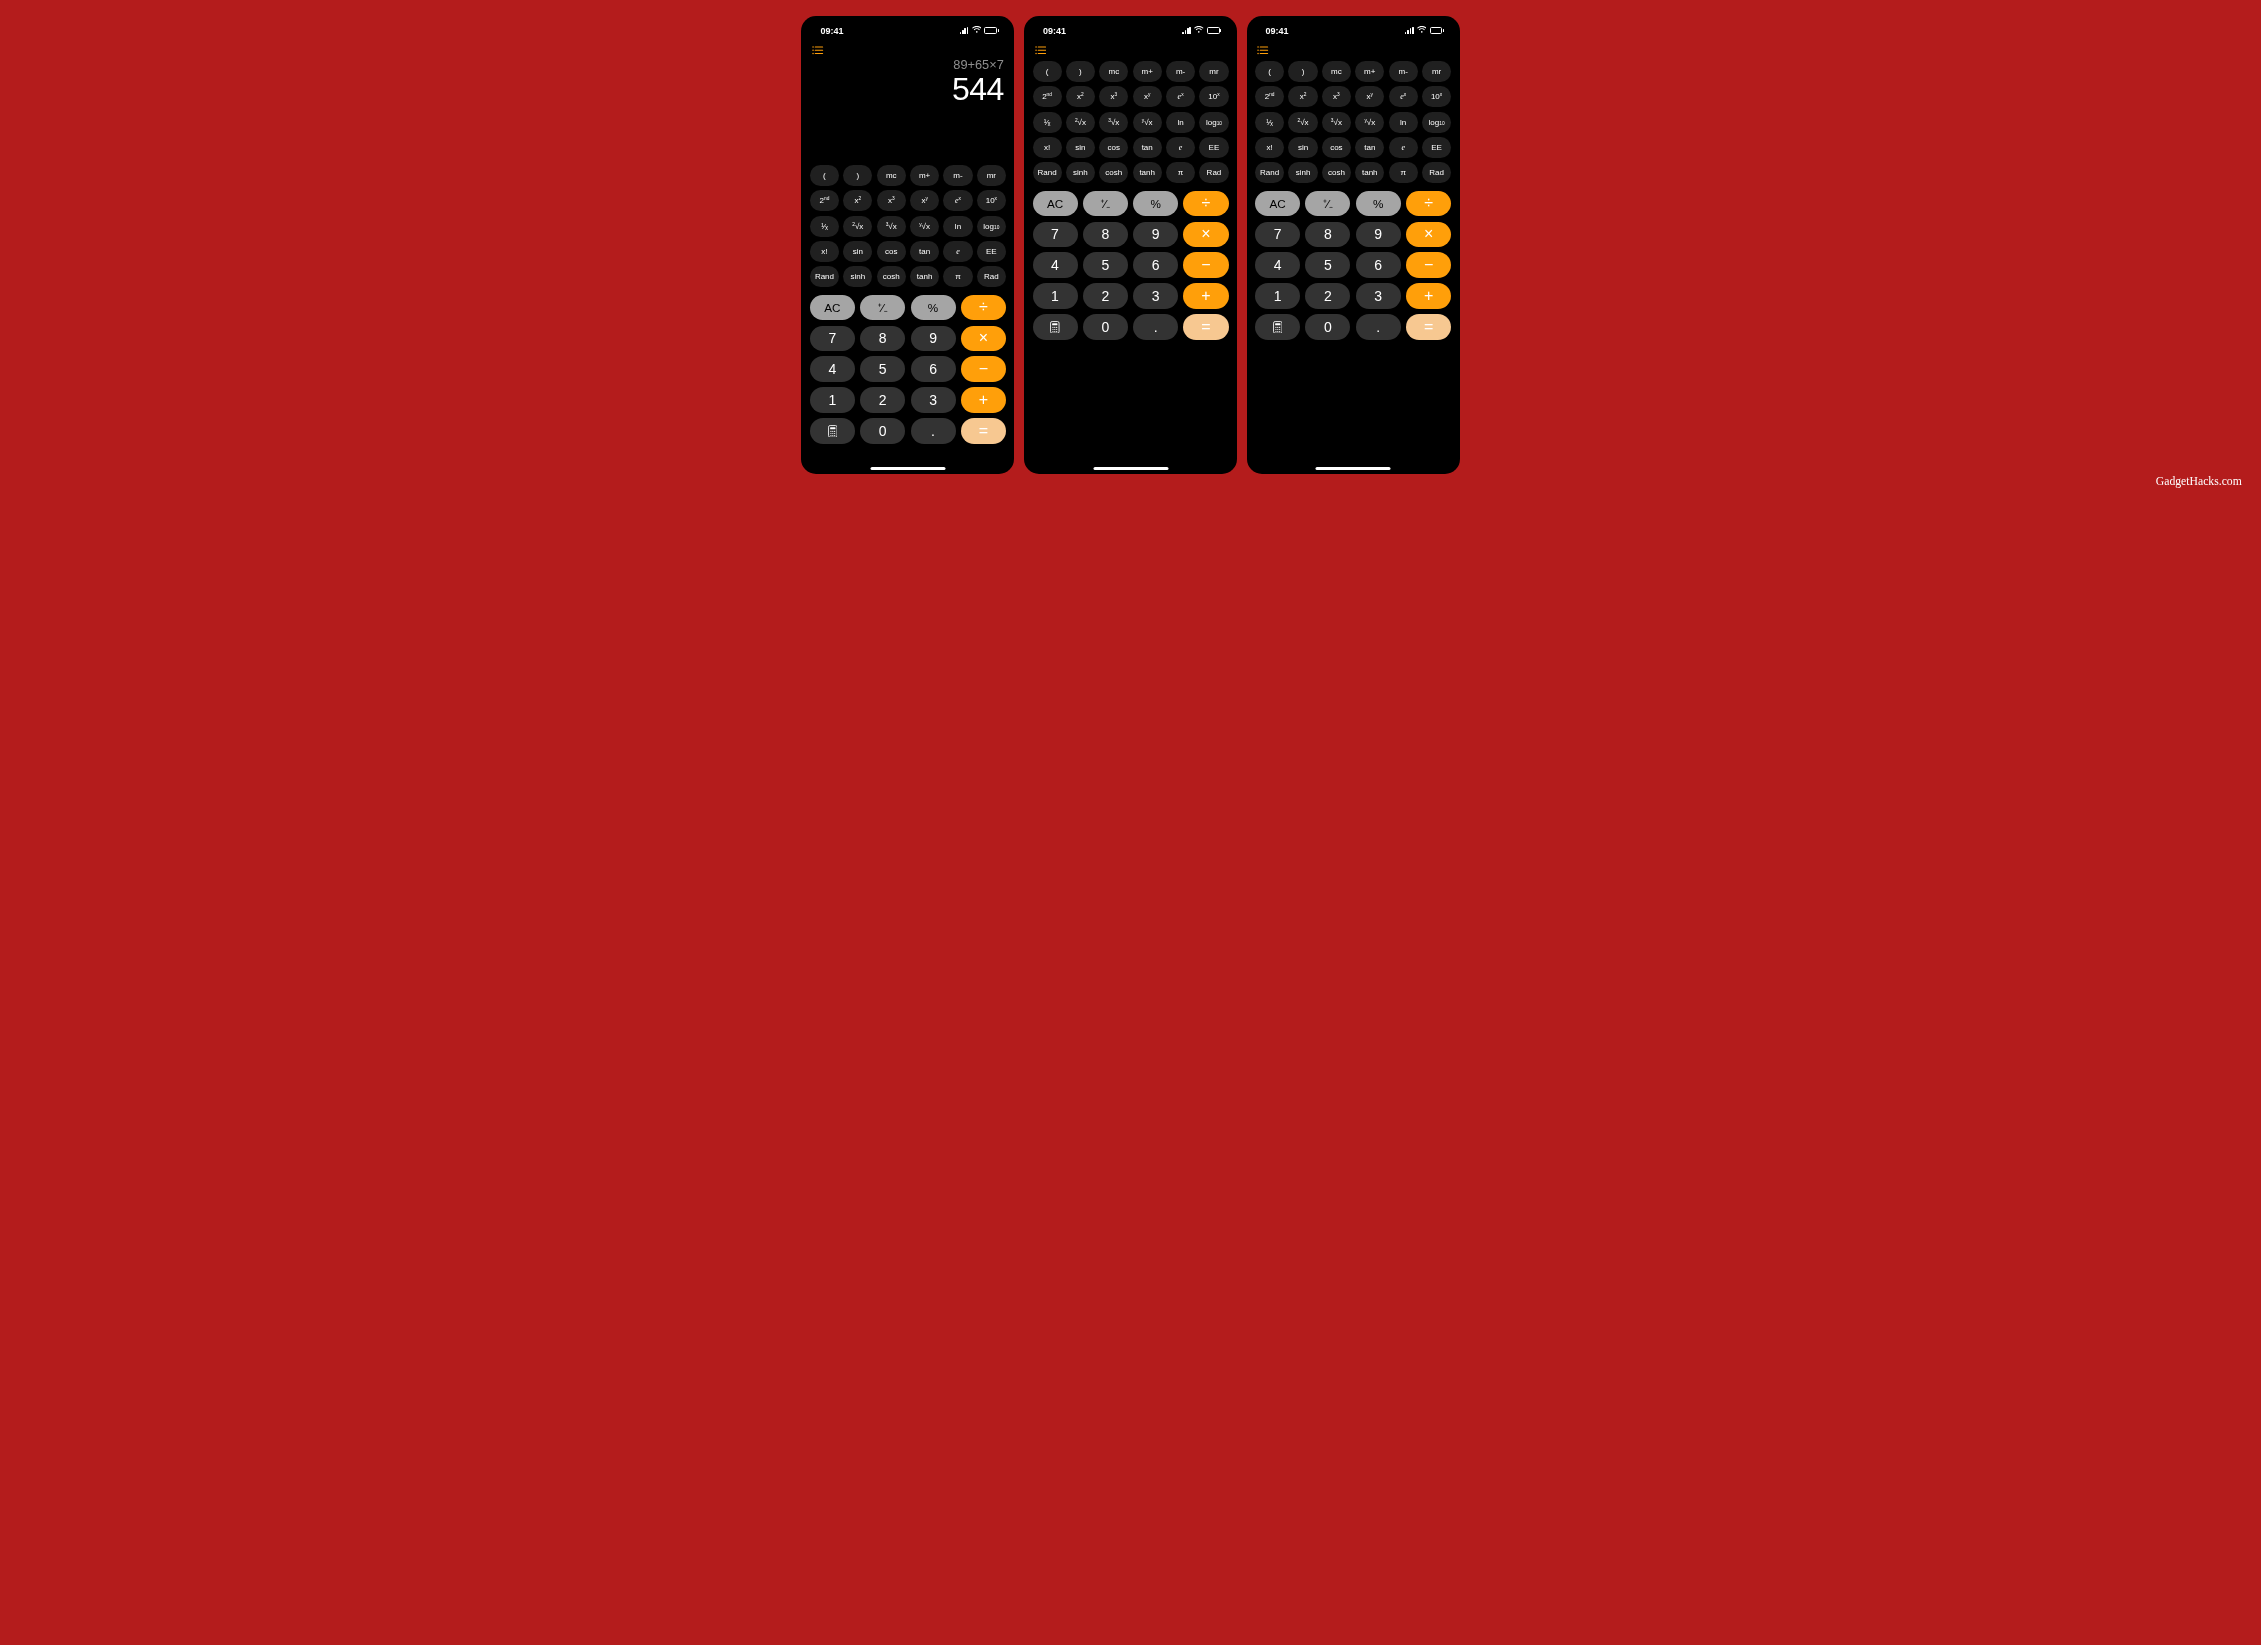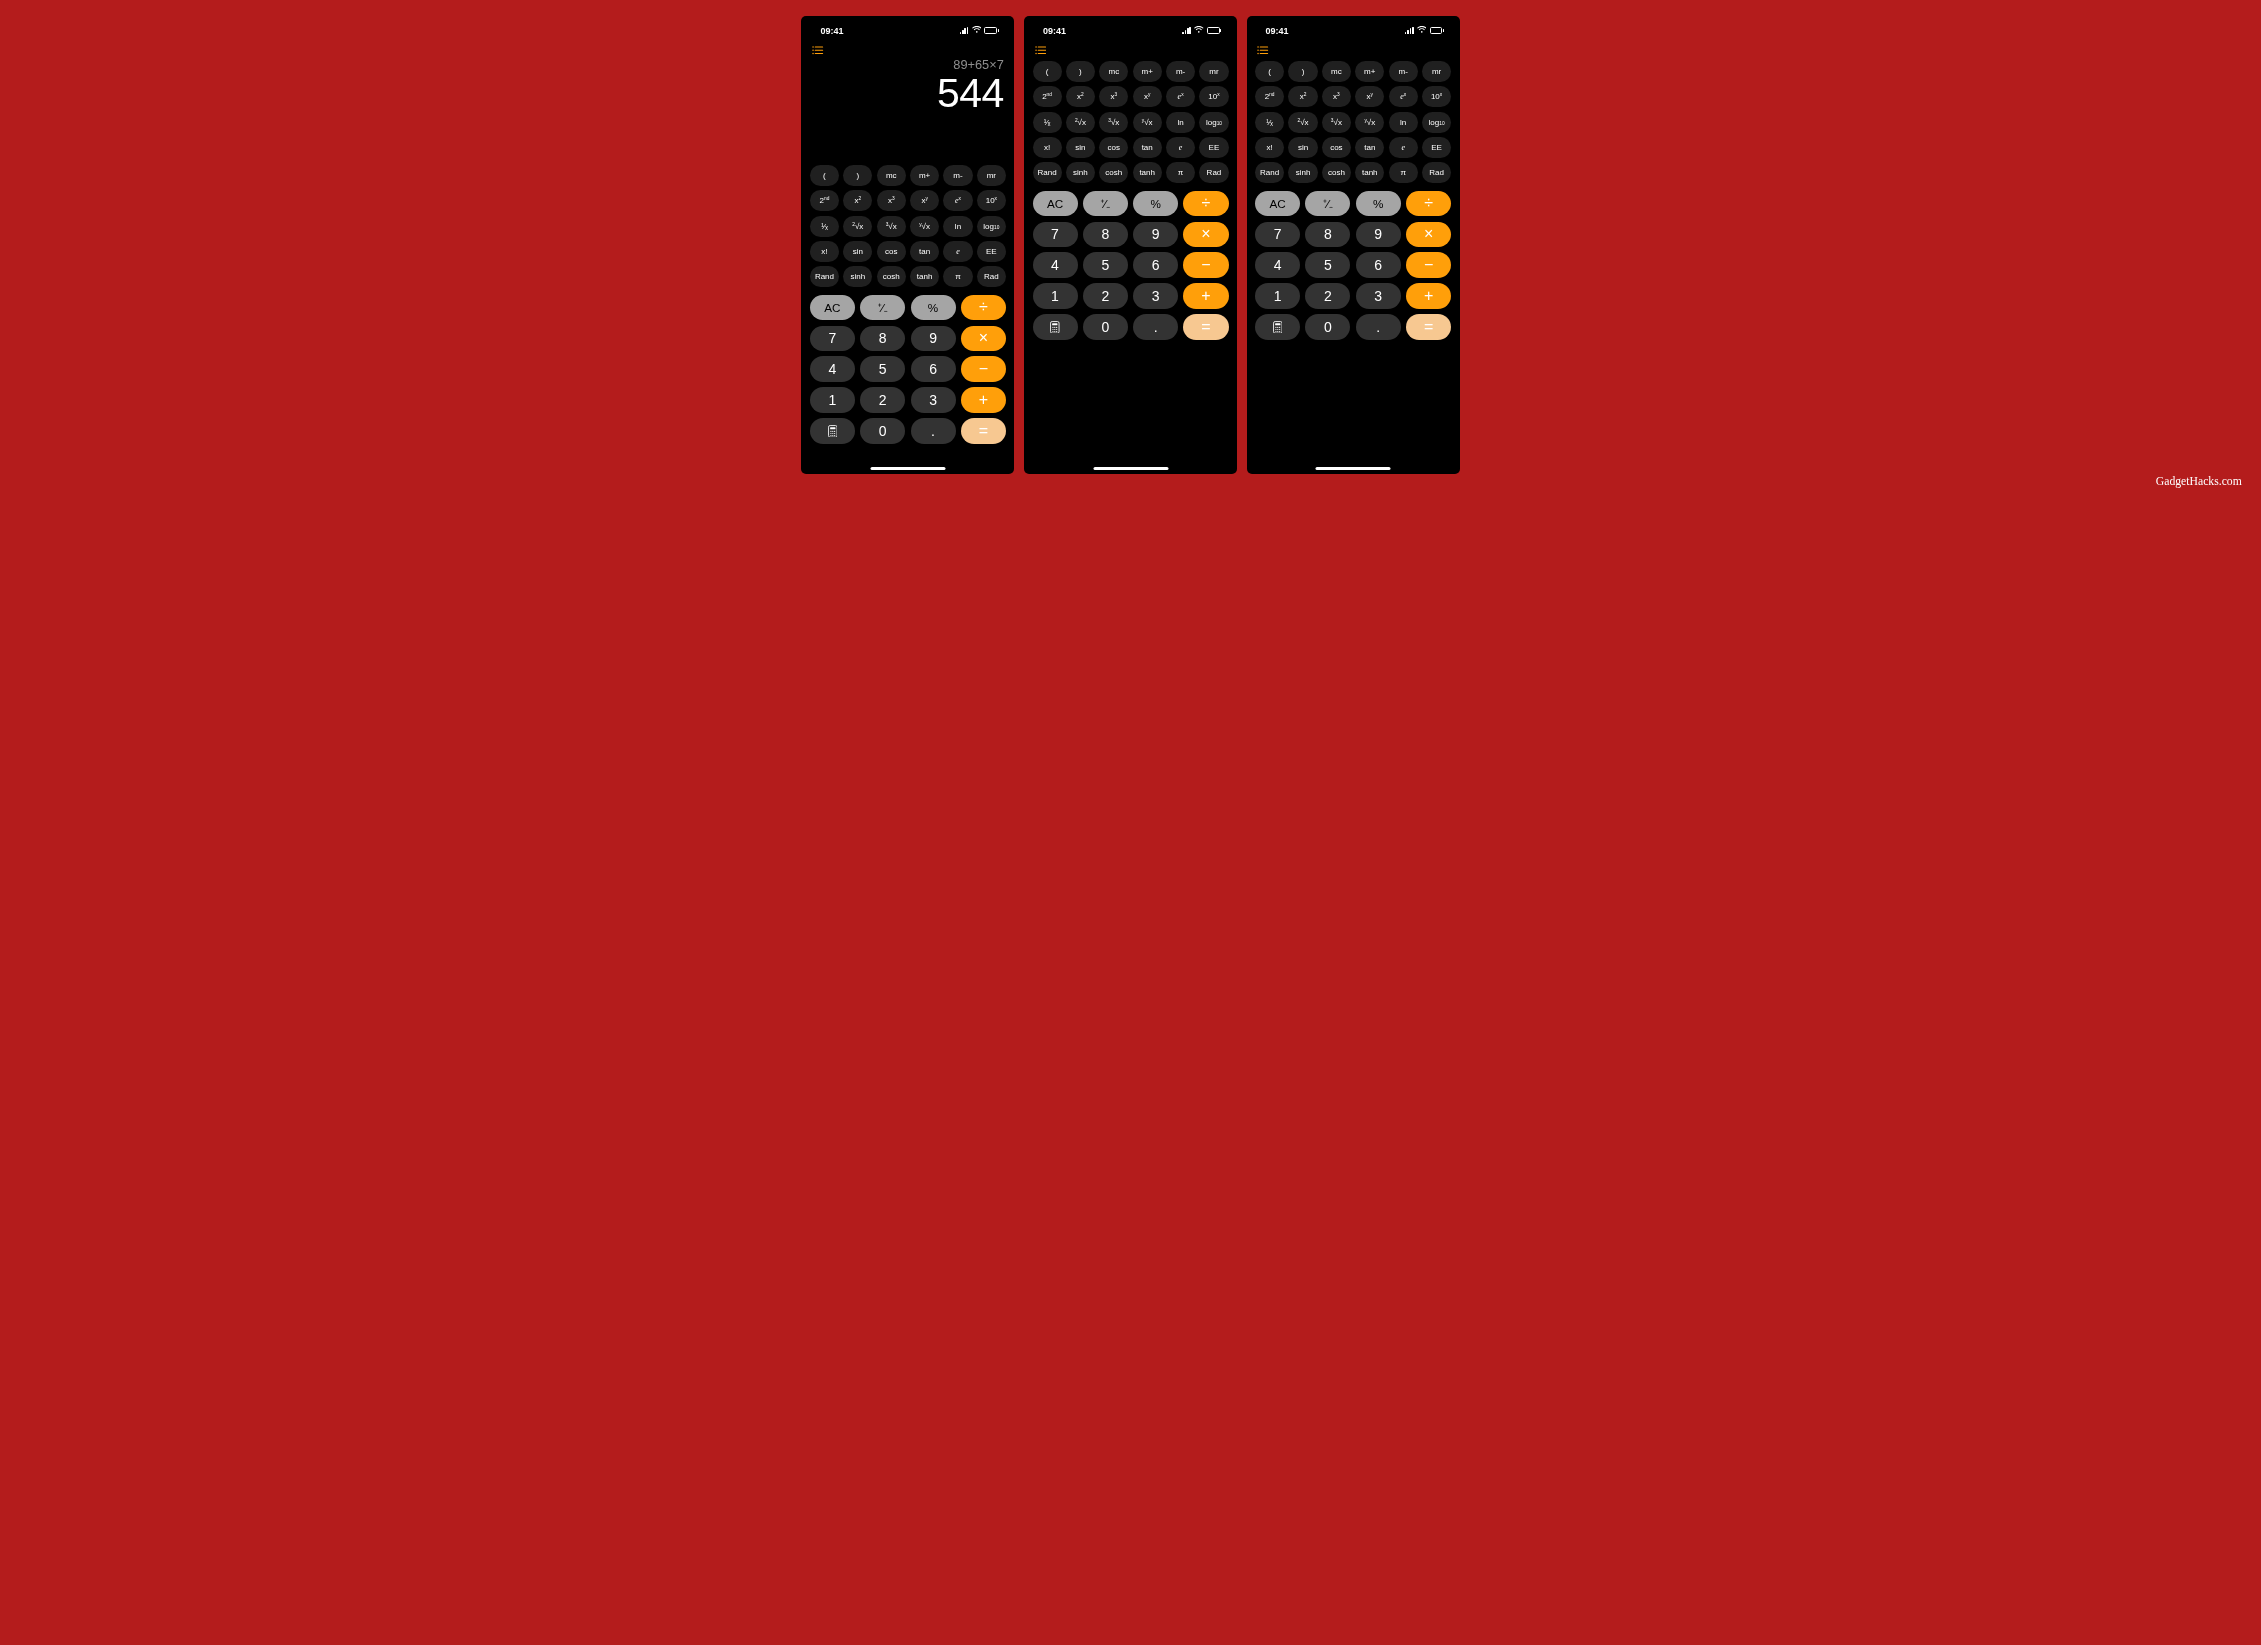--- a/index.html
+++ b/index.html
@@ -13,21 +13,21 @@
       min-height: 100vh;
     }
     .phones {
       display: flex;
       gap: 9.6px;
     }
     .phone {
       width: 213px;
       height: 458px;
       background: #000;
-      border-radius: 5px;
+      border-radius: 15px;
       display: flex;
       flex-direction: column;
       position: relative;
       overflow: hidden;
     }
     .status-bar {
       display: flex;
       justify-content: space-between;
       align-items: center;
       padding: 9.6px 15px 4.3px 19px;
@@ -69,21 +69,21 @@
       text-decoration: underline;
     }
     .expression {
       color: #8e8e8e;
       font-size: 12.8px;
       font-weight: 400;
       margin-bottom: 1.1px;
     }
     .result {
       color: #fff;
-      font-size: 41px;
+      font-size: 32px;
       font-weight: 300;
       line-height: 1;
       letter-spacing: -0.5px;
     }
     .sci-grid {
       display: grid;
       grid-template-columns: repeat(6, 1fr);
       gap: 4.3px;
       padding: 4.3px 8.5px 5.3px 8.5px;
     }

